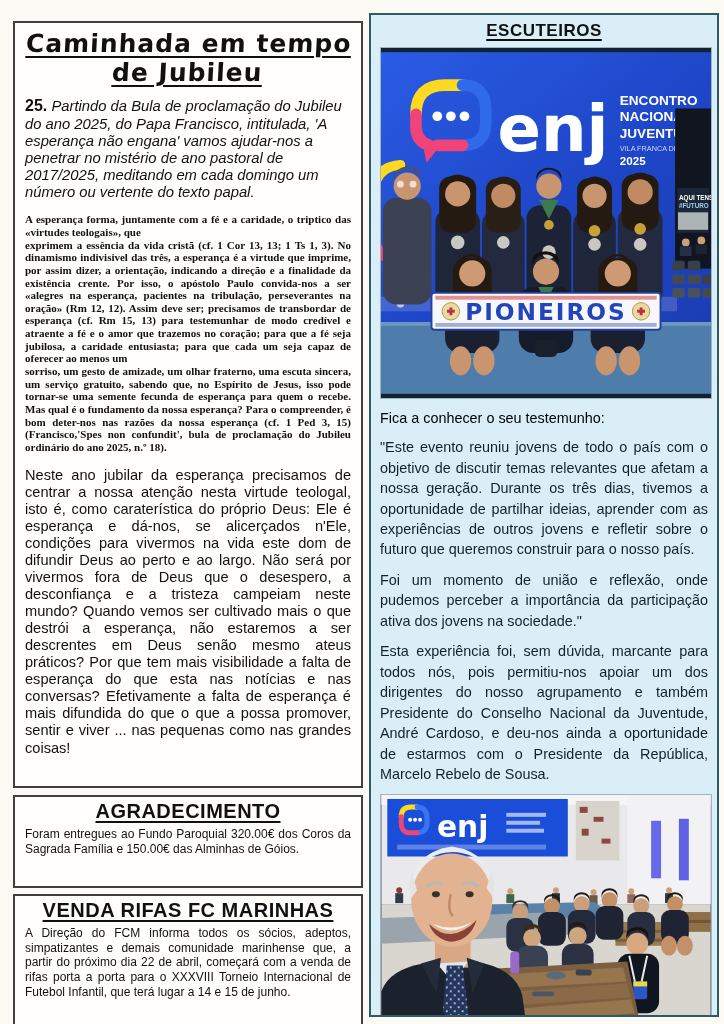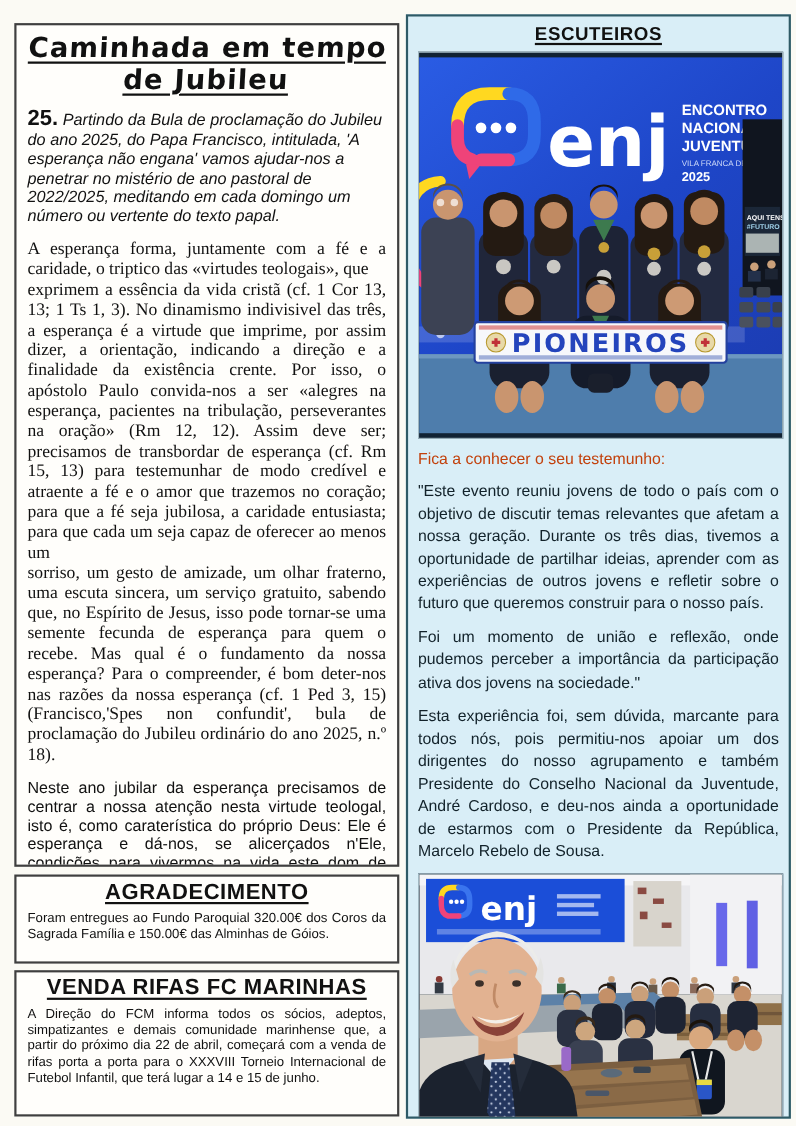--- a/index.html
+++ b/index.html
@@ -11,57 +11,57 @@
   .col-left{position:absolute;left:13px;top:21px;width:350px;}
   .box{border:2px solid #3f3f3f;background:#fffefb;box-sizing:border-box;}
   .box-jubileu{height:767px;padding:4px 10px 6px;overflow:hidden;}
   .jubileu-title{
     font-family:"DejaVu Sans",sans-serif;font-weight:bold;font-size:25px;
     text-align:center;letter-spacing:1px;margin:2px 0 10px;
     text-decoration:underline;text-decoration-thickness:2px;text-underline-offset:4px;
     transform:skewX(-3deg);
   }
   .p-intro{font-style:italic;font-size:14.8px;line-height:1.16;text-align:left;margin:0 0 12px;}
-  .p-intro b{font-style:normal;font-size:20px;}
-  .p-serif{font-family:"Liberation Serif",serif;font-size:16px;line-height:1.15;text-align:justify;margin:0;}
+  .p-intro b{font-style:normal;font-size:16px;}
+  .p-serif{font-family:"Liberation Serif",serif;font-size:11px;line-height:1.15;text-align:justify;margin:0;font-weight:bold;}
   .p-sans{font-size:14.6px;line-height:1.17;text-align:justify;margin:0;}
   .gap{height:13px;}
   
-  .box-agr{margin-top:7px;height:81px;padding:2px 10px;overflow:hidden;}
+  .box-agr{margin-top:7px;height:93px;padding:2px 10px;overflow:hidden;}
   .box-rifas{margin-top:6px;height:133px;padding:2px 10px;overflow:hidden;}
   .small-box-title{
     font-size:20px;font-weight:bold;text-align:center;letter-spacing:.5px;margin:1px 0 4px;
     text-decoration:underline;text-decoration-thickness:2px;text-underline-offset:3px;
   }
   .small-box-body{font-size:12px;line-height:1.22;text-align:justify;margin:0;}
   
   .col-right{
     position:absolute;left:369px;top:13px;width:350px;height:1004px;
     background:#d9eef7;border:2px solid #2e5a66;box-sizing:border-box;
     padding:4px 9px;overflow:hidden;
   }
   .escuteiros-title{
     font-size:17px;font-weight:bold;text-align:center;letter-spacing:.5px;margin:2px 0 6px;
     text-decoration:underline;text-decoration-thickness:2px;text-underline-offset:3px;
   }
   .r-par{font-size:14.4px;line-height:1.42;text-align:justify;margin:0 0 10px;color:#12222a;}
-  .r-caption{font-size:14.4px;line-height:1.4;margin:9px 0 9px;color:#c2410c;}
+  .r-caption{font-size:14.4px;line-height:1.4;margin:9px 0 9px;color:#000000;}
   .photo{display:block;margin:2px auto 0;border:1px solid #9fb6c0;background:#123;}
   .photo2{margin-top:4px;}
 </style>
 </head>
 <body>
 
 <div class="page">
 
   <div class="col-left">
 
     <div class="box box-jubileu">
       <div class="jubileu-title">Caminhada em tempo de Jubileu</div>
-      <p class="p-intro"><b>25.</b> <span>Partindo da Bula de proclamação do Jubileu do ano 2025, do Papa Francisco, intitulada, 'A esperança não engana' vamos ajudar-nos a penetrar no mistério de ano pastoral de 2022/2025, meditando em cada domingo um número ou vertente do texto papal.</span></p>
+      <p class="p-intro"><b>25.</b> <span>Partindo da Bula de proclamação do Jubileu do ano 2025, do Papa Francisco, intitulada, 'A esperança não engana' vamos ajudar-nos a penetrar no mistério de ano pastoral de 2017/2025, meditando em cada domingo um número ou vertente do texto papal.</span></p>
       <div class="p-serif">A esperança forma, juntamente com a fé e a caridade, o triptico das «virtudes teologais», que</div>
       <div class="p-serif">exprimem a essência da vida cristã (cf. 1 Cor 13, 13; 1 Ts 1, 3). No dinamismo indivisivel das três, a esperança é a virtude que imprime, por assim dizer, a orientação, indicando a direção e a finalidade da existência crente. Por isso, o apóstolo Paulo convida-nos a ser «alegres na esperança, pacientes na tribulação, perseverantes na oração» (Rm 12, 12). Assim deve ser; precisamos de transbordar de esperança (cf. Rm 15, 13) para testemunhar de modo credível e atraente a fé e o amor que trazemos no coração; para que a fé seja jubilosa, a caridade entusiasta; para que cada um seja capaz de oferecer ao menos um</div>
       <div class="p-serif">sorriso, um gesto de amizade, um olhar fraterno, uma escuta sincera, um serviço gratuito, sabendo que, no Espírito de Jesus, isso pode tornar-se uma semente fecunda de esperança para quem o recebe. Mas qual é o fundamento da nossa esperança? Para o compreender, é bom deter-nos nas razões da nossa esperança (cf. 1 Ped 3, 15) (Francisco,'Spes non confundit', bula de proclamação do Jubileu ordinário do ano 2025, n.º 18).</div>
       <div class="gap"></div>
       <div class="p-sans">Neste ano jubilar da esperança precisamos de centrar a nossa atenção nesta virtude teologal, isto é, como caraterística do próprio Deus: Ele é esperança e dá-nos, se alicerçados n'Ele, condições para vivermos na vida este dom de difundir Deus ao perto e ao largo. Não será por vivermos fora de Deus que o desespero, a desconfiança e a tristeza campeiam neste mundo? Quando vemos ser cultivado mais o que destrói a esperança, não estaremos a ser descrentes em Deus senão mesmo ateus práticos? Por que tem mais visibilidade a falta de esperança do que esta nas notícias e nas conversas? Efetivamente a falta de esperança é mais difundida do que o que a possa promover, sentir e viver ... nas pequenas como nas grandes coisas!</div>
 
     </div>
 
     <div class="box box-agr">
       <div class="small-box-title">AGRADECIMENTO</div>

